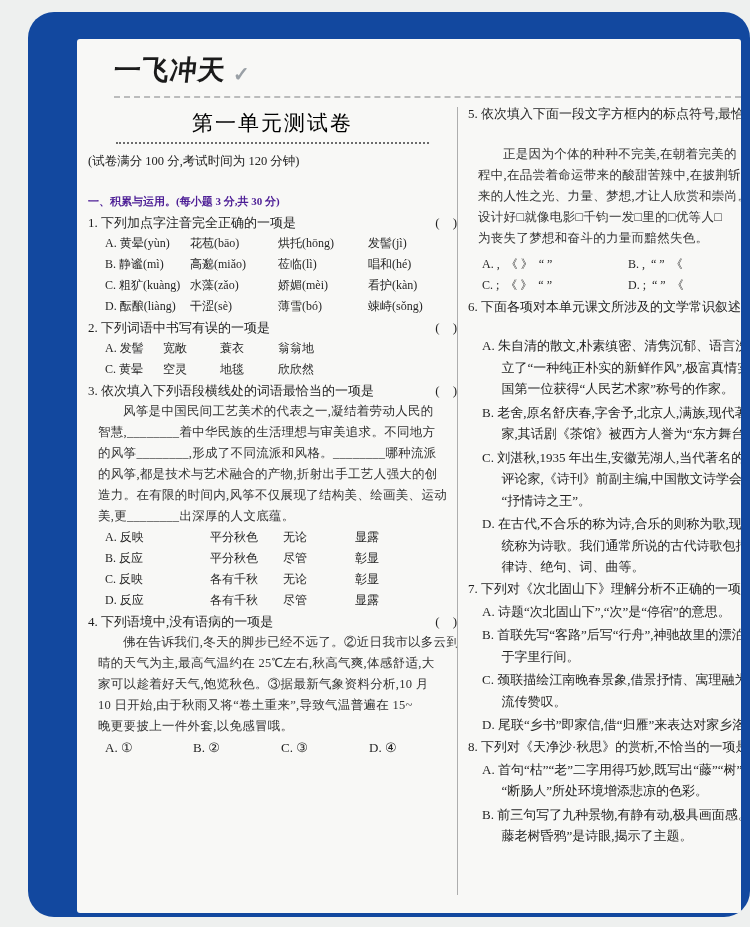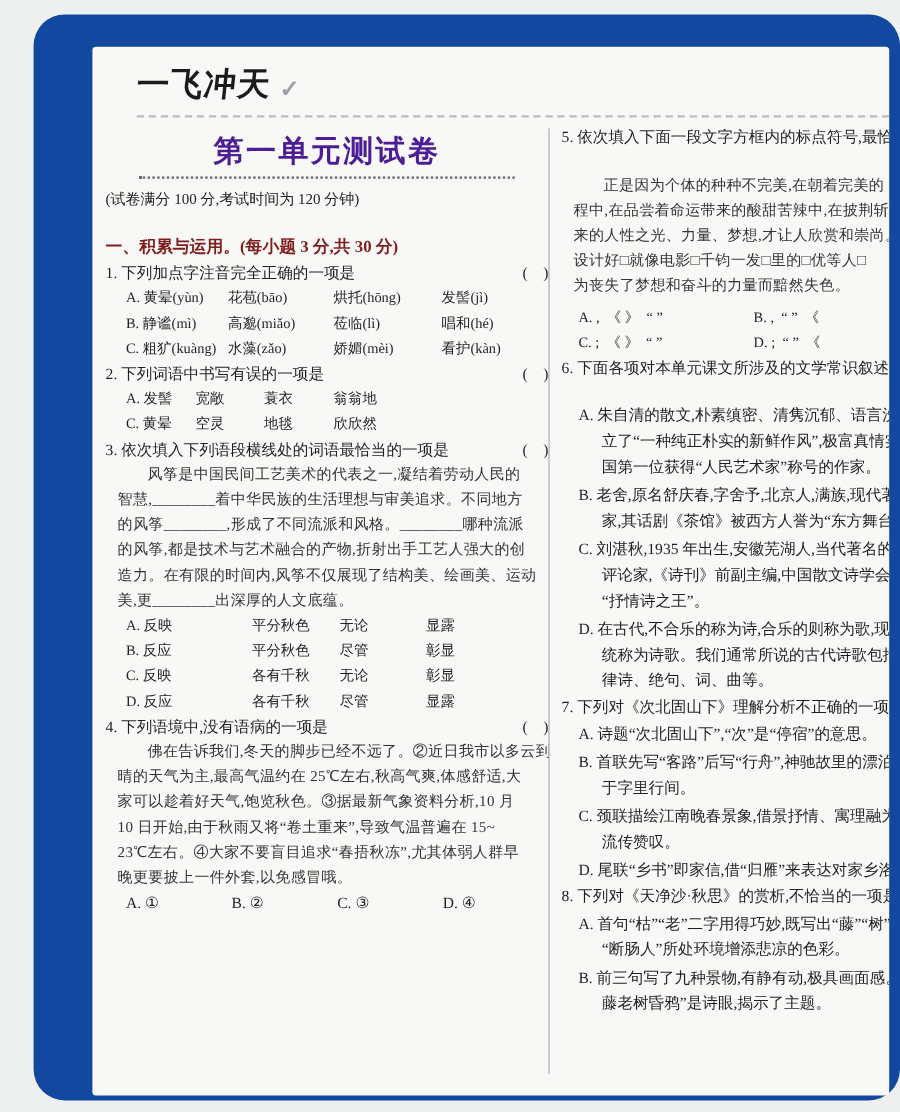--- a/index.html
+++ b/index.html
@@ -27,23 +27,23 @@
   .logo-check { color:#9aa0a6; font-size:20px; font-weight:bold; margin-left:3px; vertical-align:-2px; }
   .head-dash { position:absolute; left:37px; top:57px; width:627px; border-top:2px dashed #bbbcbc; }
   .divider { position:absolute; left:380px; top:68px; height:788px; width:1px; background:#aeaeae; }
 
   
   .col-left  { position:absolute; left:11px;  top:66px; width:369px; overflow:hidden; }
   .col-right { position:absolute; left:391px; top:64px; width:360px; }
 
   
   .title-wrap { margin:4px 28px 0; text-align:center; border-bottom:2px dotted #6c6c6c; padding-bottom:5px; }
-  .title { font-size:25px; font-weight:bold; letter-spacing:2px; color:#4c1d95; }
+  .title { font-size:21px; font-weight:normal; letter-spacing:2px; color:#000000; }
   .subtitle { text-align:left; font-size:12.5px; margin-top:9px; color:#222; white-space:pre; }
-  .sec-heading { font-weight:bold; font-size:14px; margin-top:21px; line-height:21px; color:#7f1d1d; white-space:nowrap; }
+  .sec-heading { font-weight:bold; font-size:11px; margin-top:21px; line-height:21px; color:#4c1d95; white-space:nowrap; }
 
   
   .stem { display:flex; justify-content:space-between; line-height:21px; font-size:13px; white-space:nowrap; }
   .stem .stem-text { white-space:nowrap; }
   .bracket { white-space:pre; margin-left:6px; }
 
   .rows > div { display:flex; padding-left:17px; line-height:21px; font-size:12px; }
   .rows span { white-space:pre; }
   .w-q1 span:nth-child(1){ width:85px; } .w-q1 span:nth-child(2){ width:88px; } .w-q1 span:nth-child(3){ width:90px; }
   .w-q2 span:nth-child(1){ width:58px; } .w-q2 span:nth-child(2){ width:57px; } .w-q2 span:nth-child(3){ width:58px; }
@@ -103,20 +103,26 @@
               <span>高邈(miǎo)</span>
               <span>莅临(lì)</span>
               <span>唱和(hé)</span>
             </div>
             <div>
               <span>C. 粗犷(kuàng)</span>
               <span>水藻(zǎo)</span>
               <span>娇媚(mèi)</span>
               <span>看护(kàn)</span>
             </div>
+            <div>
+              <span>D. 酝酿(liàng)</span>
+              <span>干涩(sè)</span>
+              <span>薄雪(bó)</span>
+              <span>竦峙(sǒng)</span>
+            </div>
           </div>
       </div>
 
       <div class="q">
         <div class="stem">
           <span class="stem-text">2. 下列词语中书写有误的一项是</span>
           <span class="bracket">(    )</span>
         </div>
         <div class="rows w-q2">
             <div>
@@ -178,21 +184,20 @@
       <div class="q">
         <div class="stem">
           <span class="stem-text">4. 下列语境中,没有语病的一项是</span>
           <span class="bracket">(    )</span>
         </div>
         <div class="passage">
             <div>佛在告诉我们,冬天的脚步已经不远了。②近日我市以多云到</div>
             <div>晴的天气为主,最高气温约在 25℃左右,秋高气爽,体感舒适,大</div>
             <div>家可以趁着好天气,饱览秋色。③据最新气象资料分析,10 月</div>
             <div>10 日开始,由于秋雨又将“卷土重来”,导致气温普遍在 15~</div>
-            <div>23℃左右。④大家不要盲目追求“春捂秋冻”,尤其体弱人群早</div>
             <div>晚更要披上一件外套,以免感冒哦。</div>
           </div>
         <div class="ansrow">
             <div>A. ①</div>
             <div>B. ②</div>
             <div>C. ③</div>
             <div>D. ④</div>
           </div>
       </div>
     </div>

